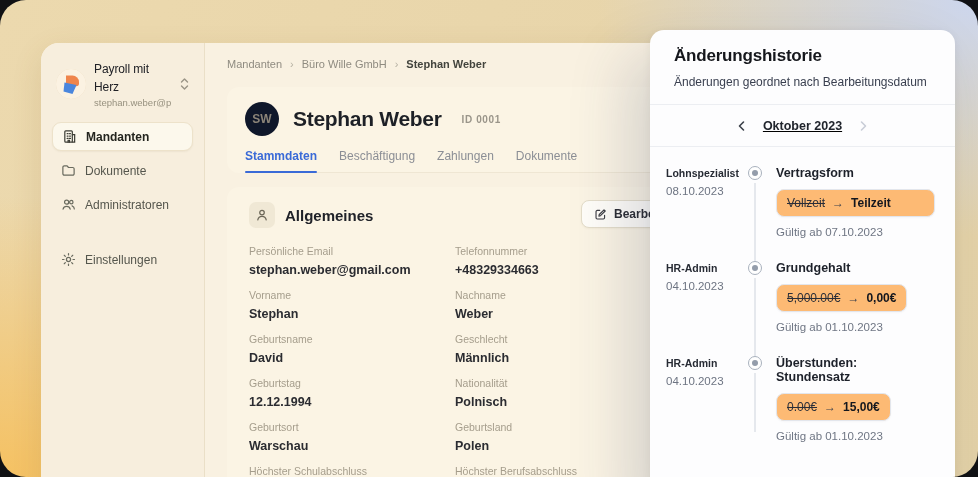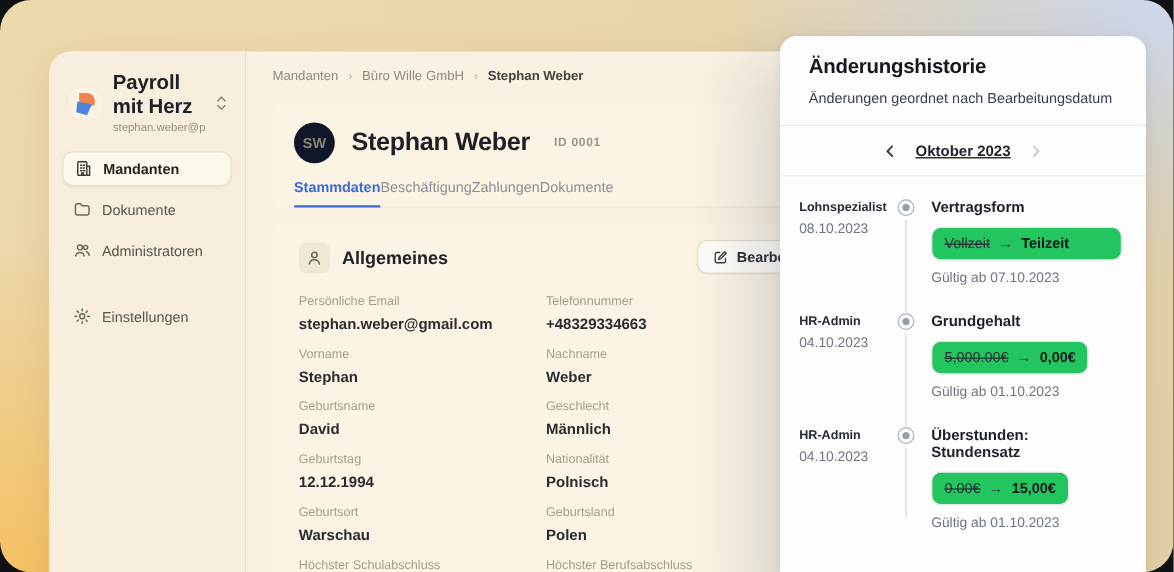--- a/index.html
+++ b/index.html
@@ -29,21 +29,21 @@
   
   .sidebar {
     width: 164px; flex: 0 0 164px; padding: 10px 11px;
     background: #f7eedd; border-right: 1px solid #eadfc7;
     border-radius: 18px 0 0 0; display: flex; flex-direction: column;
   }
   .workspace { display: flex; align-items: center; gap: 8px; padding: 6px 4px 14px 4px; }
   .logo { width: 30px; height: 30px; border-radius: 50%; background: #fcf4e6; position: relative; overflow: hidden; flex: 0 0 30px; box-shadow: inset 0 0 0 1px rgba(220,195,150,.35); }
   .logo svg { position: absolute; inset: 0; }
   .ws-meta { flex: 1; min-width: 0; }
-  .ws-name { font-size: 17px; font-weight: 700; color: #202126; letter-spacing: -.1px; text-align: right; }
+  .ws-name { font-size: 12px; font-weight: 400; color: #202126; letter-spacing: -.1px; text-align: right; }
   .ws-mail { font-size: 9.5px; color: #97917f; margin-top: 2px; white-space: nowrap; overflow: hidden; }
   .ws-chevrons { color: #9a9486; flex: 0 0 auto; display: flex; }
 
   .nav { display: flex; flex-direction: column; gap: 5px; }
   .nav-item {
     display: flex; align-items: center; gap: 9px; height: 29px;
     padding: 0 9px; border-radius: 9px; font-size: 12px; color: #55564d;
     cursor: pointer;
   }
   .nav-item svg { flex: 0 0 auto; color: #6a6b5f; }
@@ -66,21 +66,21 @@
     border-radius: 12px; padding: 15px 18px 0 18px;
   }
   .profile-head { display: flex; align-items: center; gap: 14px; }
   .avatar {
     width: 34px; height: 34px; border-radius: 50%; background: #0f172a;
     color: #8b8478; font-size: 12px; font-weight: 700;
     display: flex; align-items: center; justify-content: center;
   }
   .profile-name { font-size: 21px; font-weight: 800; color: #1d2026; letter-spacing: -.3px; }
   .profile-id { font-size: 10px; font-weight: 700; color: #9a958a; letter-spacing: .6px; margin-left: 6px; }
-  .tabs { display: flex; margin-top: 13px; border-bottom: 1px solid #efe6d3; }
+  .tabs { display: flex; gap: 22px; margin-top: 13px; border-bottom: 1px solid #efe6d3; }
   .tab { font-size: 12px; color: #8b8e95; padding-bottom: 9px; position: relative; cursor: pointer; }
   .tab.active { color: #3a6ad7; font-weight: 700; }
   .tab.active::after { content: ""; position: absolute; left: 0; right: 0; bottom: -1px; height: 2px; border-radius: 2px; background: #3a6ad7; }
 
   .general-card {
     position: relative; width: 464px; margin-top: 14px; background: #fbf4e4;
     border-radius: 12px; padding: 15px 22px; height: 420px;
   }
   .gen-head { display: flex; align-items: center; gap: 10px; }
   .gen-icon {
@@ -128,21 +128,21 @@
     width: 14px; height: 14px; border-radius: 50%; background: #fff;
     border: 1.5px solid #a9b1bd; display: flex; align-items: center; justify-content: center;
     position: relative; z-index: 2; margin-top: 0px;
   }
   .t-dot-core { width: 6px; height: 6px; border-radius: 50%; background: #949dab; }
   .t-line { position: absolute; top: 17px; bottom: -23px; width: 2px; background: #e5e8ed; left: 50%; transform: translateX(-50%); }
   .entry.last .t-line { bottom: 10px; }
   .e-body { padding-left: 8px; min-width: 0; }
   .e-field { font-size: 12.5px; font-weight: 700; color: #1d212a; padding-top: 0px; }
   .change-box {
-    margin-top: 9px; border: 1px solid #e3e6ec; background: #22c55e; border-radius: 8px;
+    margin-top: 9px; border: 1px solid #e3e6ec; background: #fdba74; border-radius: 8px;
     padding: 6px 10px; font-size: 12px; color: #272b34;
     display: inline-flex; align-items: center; white-space: nowrap;
     box-shadow: 0 1px 2px rgba(20,30,60,.03);
     text-align: right;
   }
   .change-box.wide { display: flex; }
   .old-val { text-decoration: line-through; color: #2a2e38; }
   .chg-arrow { margin: 0 7px; color: #3c414c; }
   .new-val { font-weight: 800; color: #14171e; }
   .e-valid { font-size: 11.5px; color: #6f7684; margin-top: 9px; }

